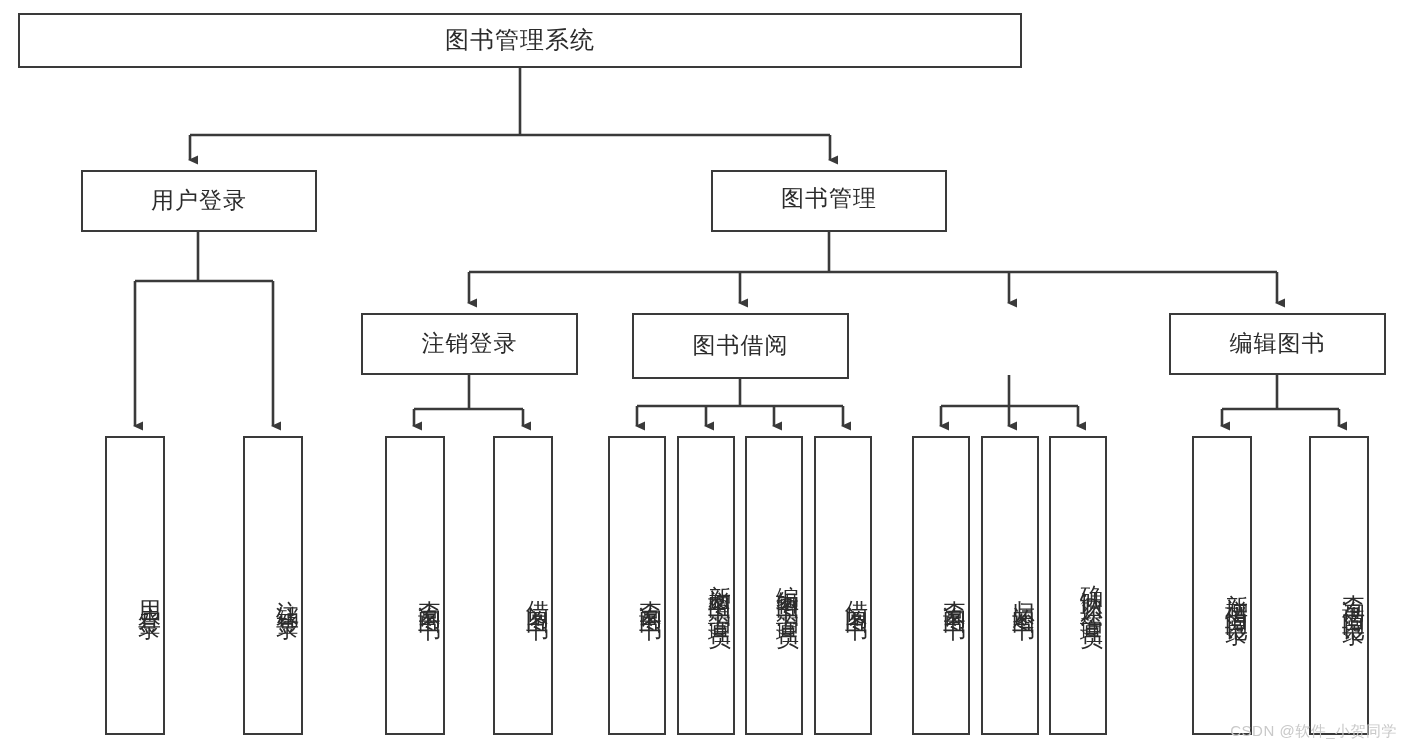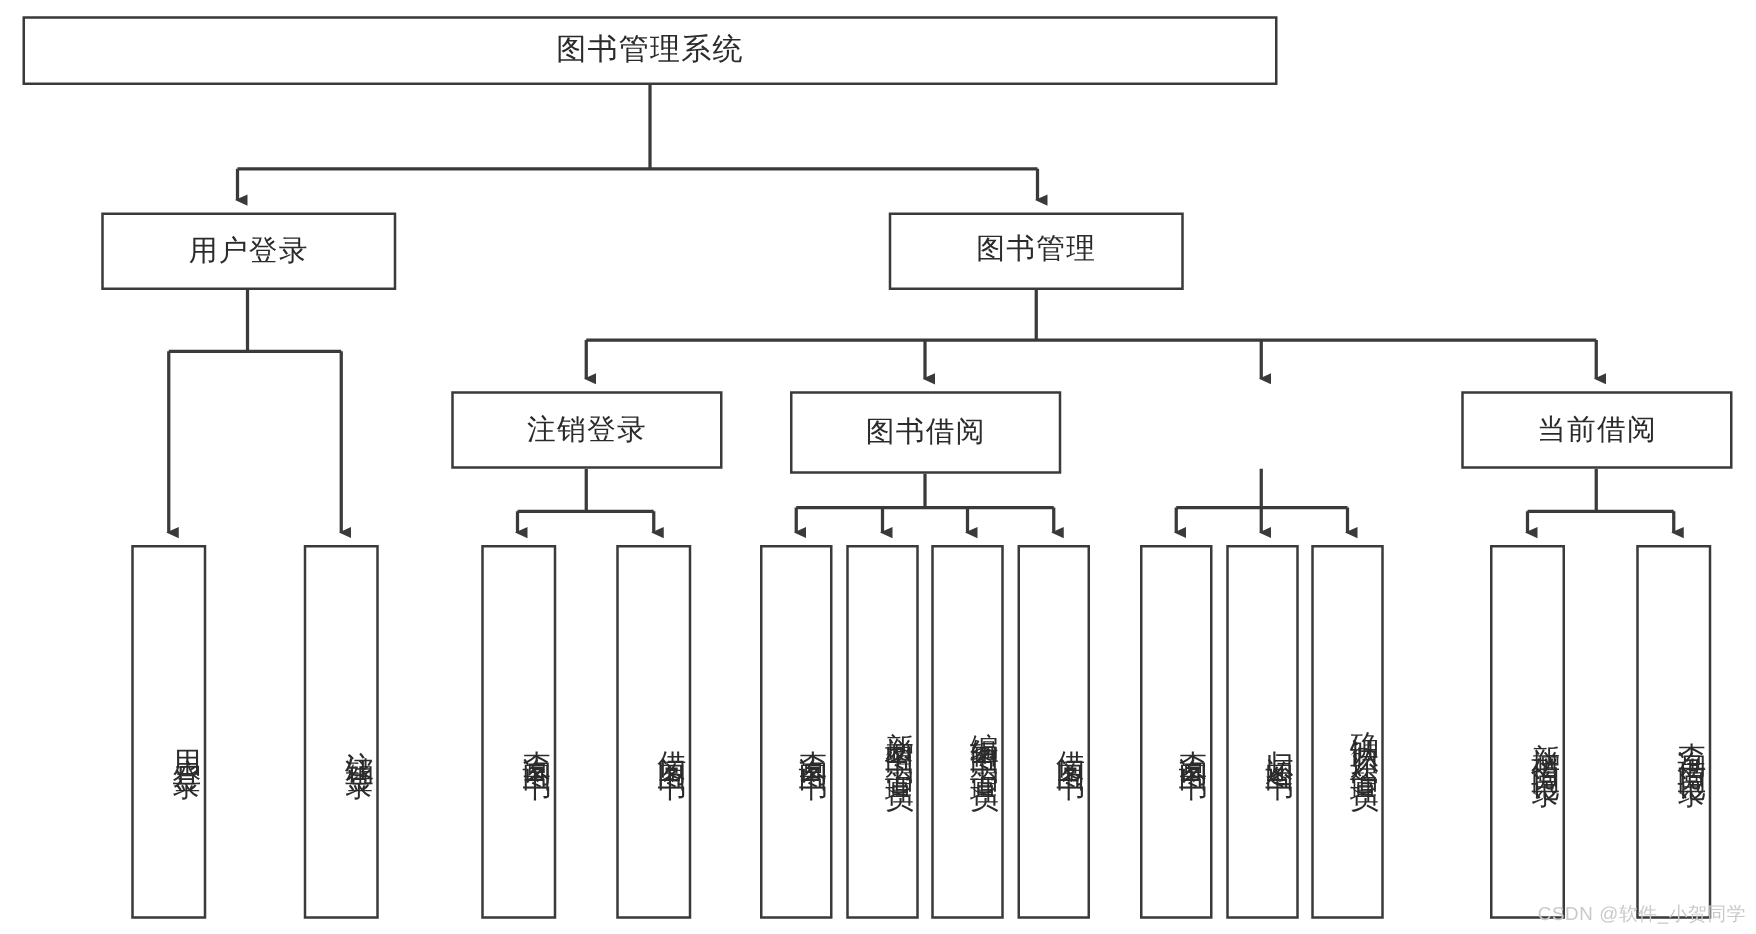--- a/index.html
+++ b/index.html
@@ -139,21 +139,21 @@
     <span class="node-label">图书管理</span>
   </div>
 
   <div class="node-box horizontal" style="left:361px; top:313px; width:217px; height:62px;">
     <span class="node-label">注销登录</span>
   </div>
   <div class="node-box horizontal" style="left:632px; top:313px; width:217px; height:66px;">
     <span class="node-label">图书借阅</span>
   </div>
   <div class="node-box horizontal" style="left:1169px; top:313px; width:217px; height:62px;">
-    <span class="node-label">当前借阅</span>
+    <span class="node-label">编辑图书</span>
   </div>
 
   <div class="node-box vertical" style="left:105px; top:436px; width:60px; height:299px;">
     <span class="node-label">用户登录</span>
   </div>
   <div class="node-box vertical" style="left:243px; top:436px; width:60px; height:299px;">
     <span class="node-label">注销登录</span>
   </div>
 
   <div class="node-box vertical" style="left:385px; top:436px; width:60px; height:299px;">

